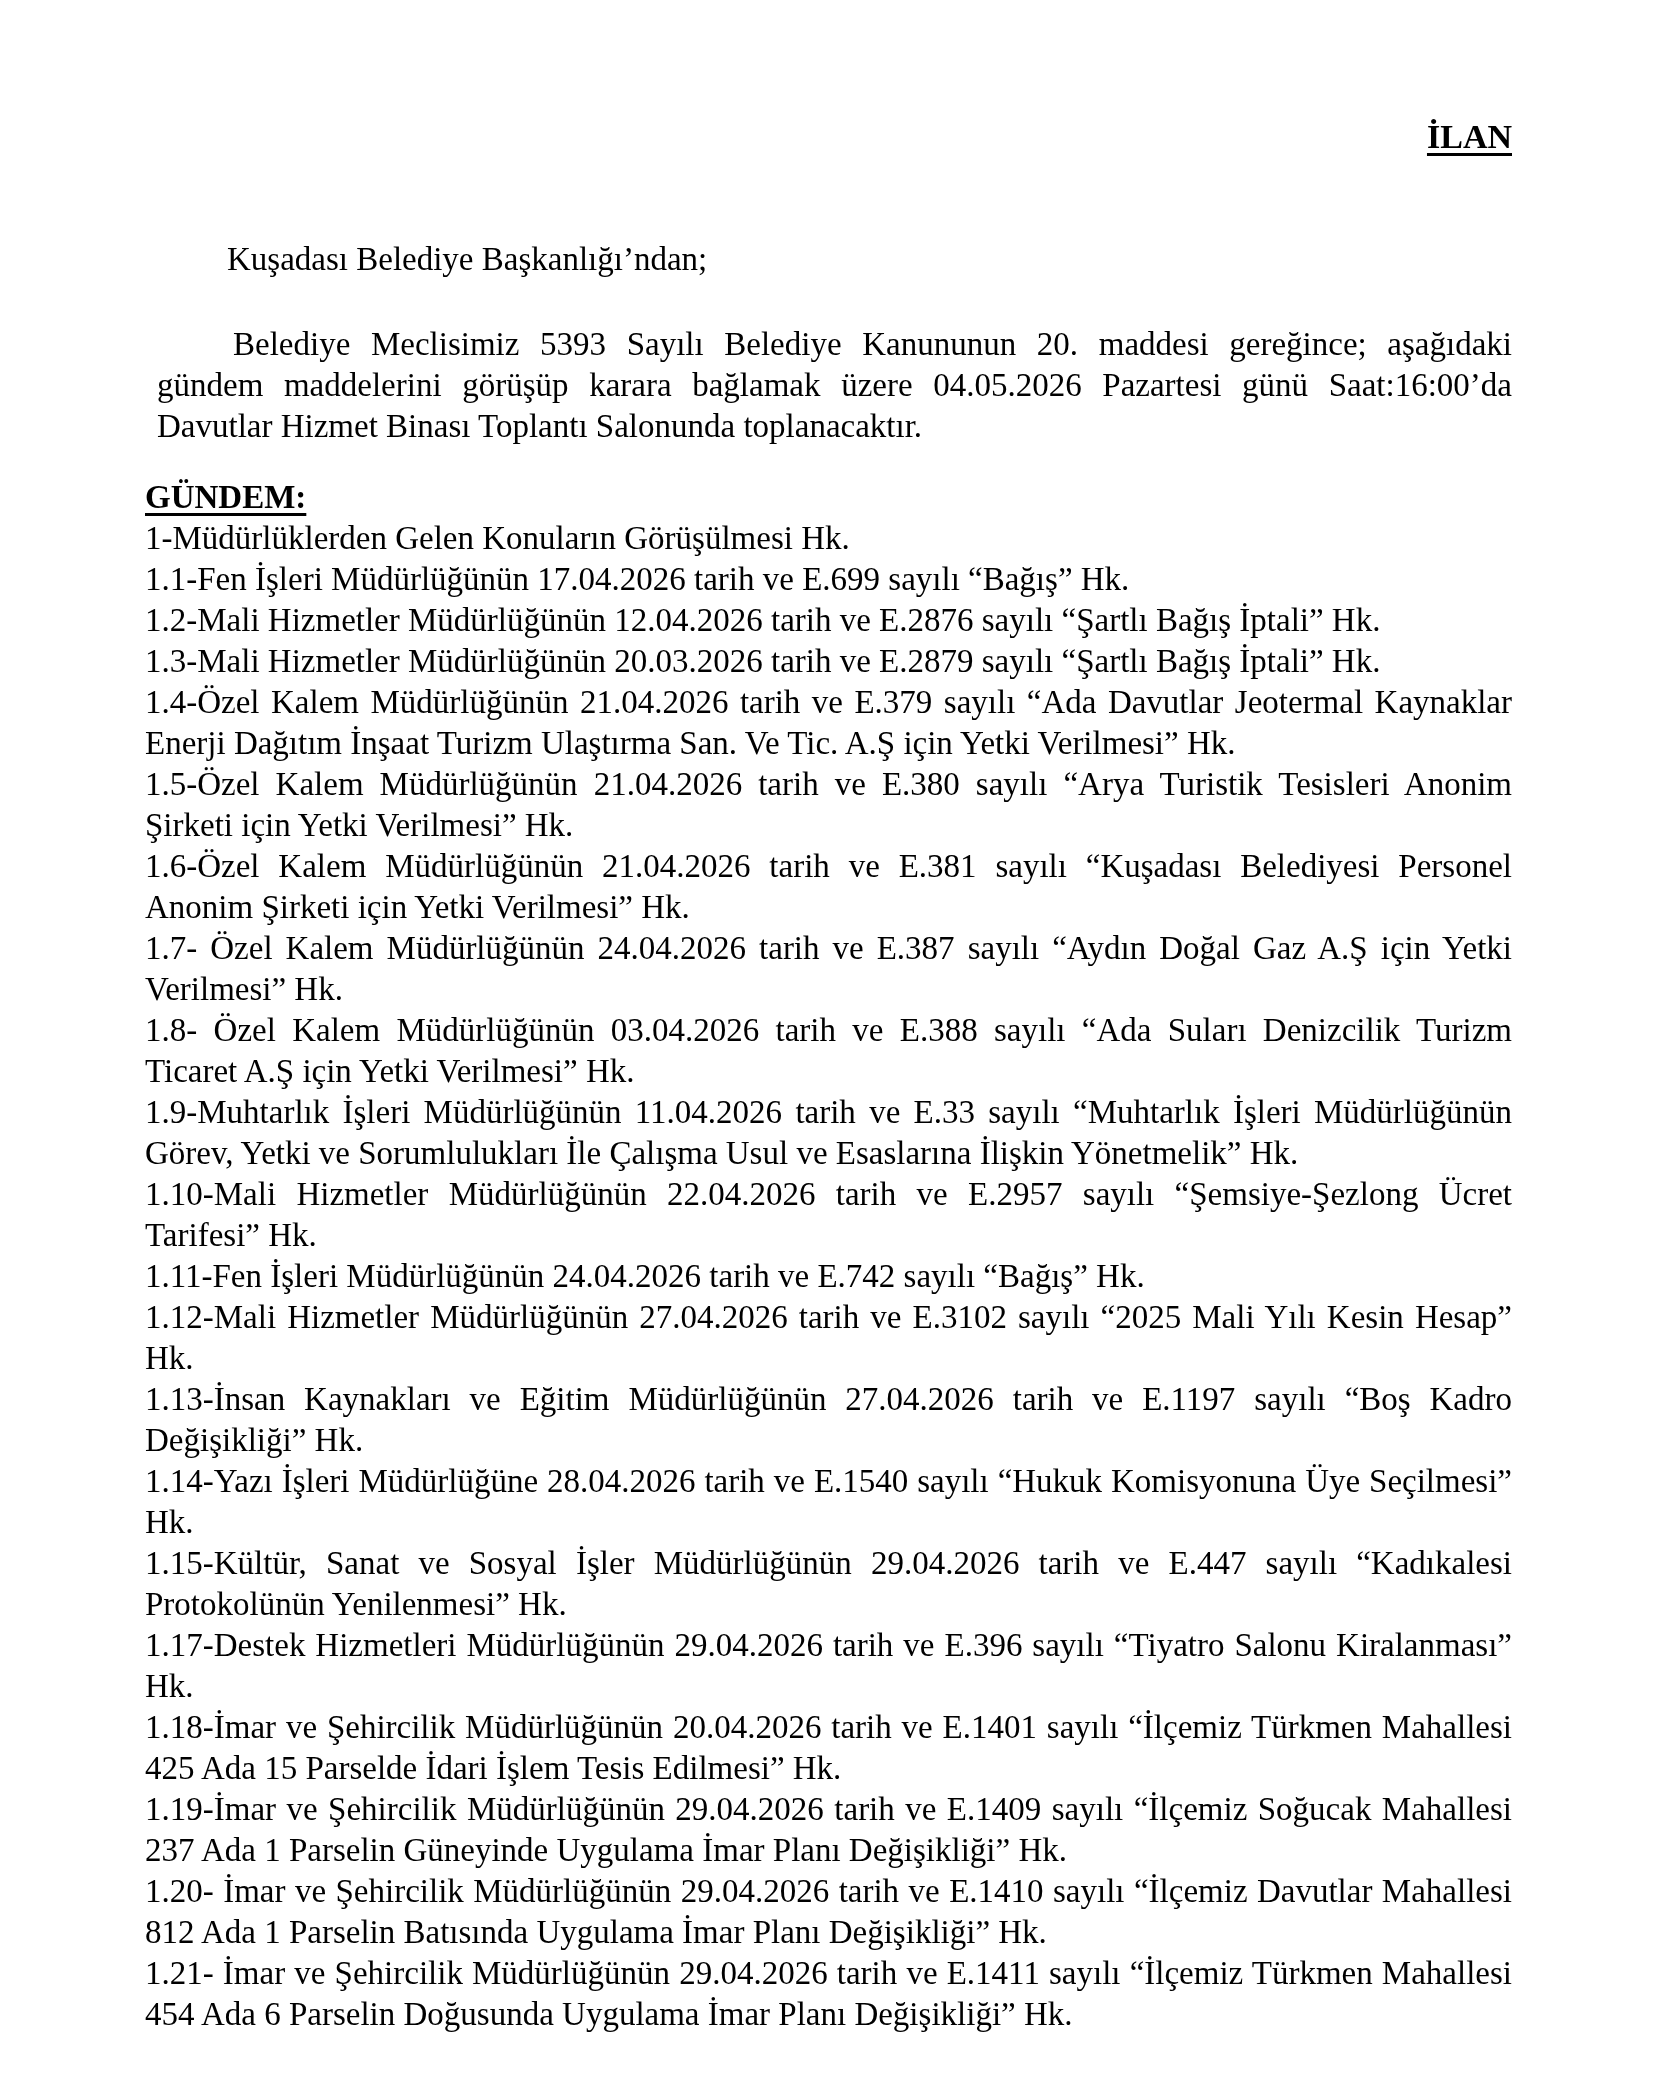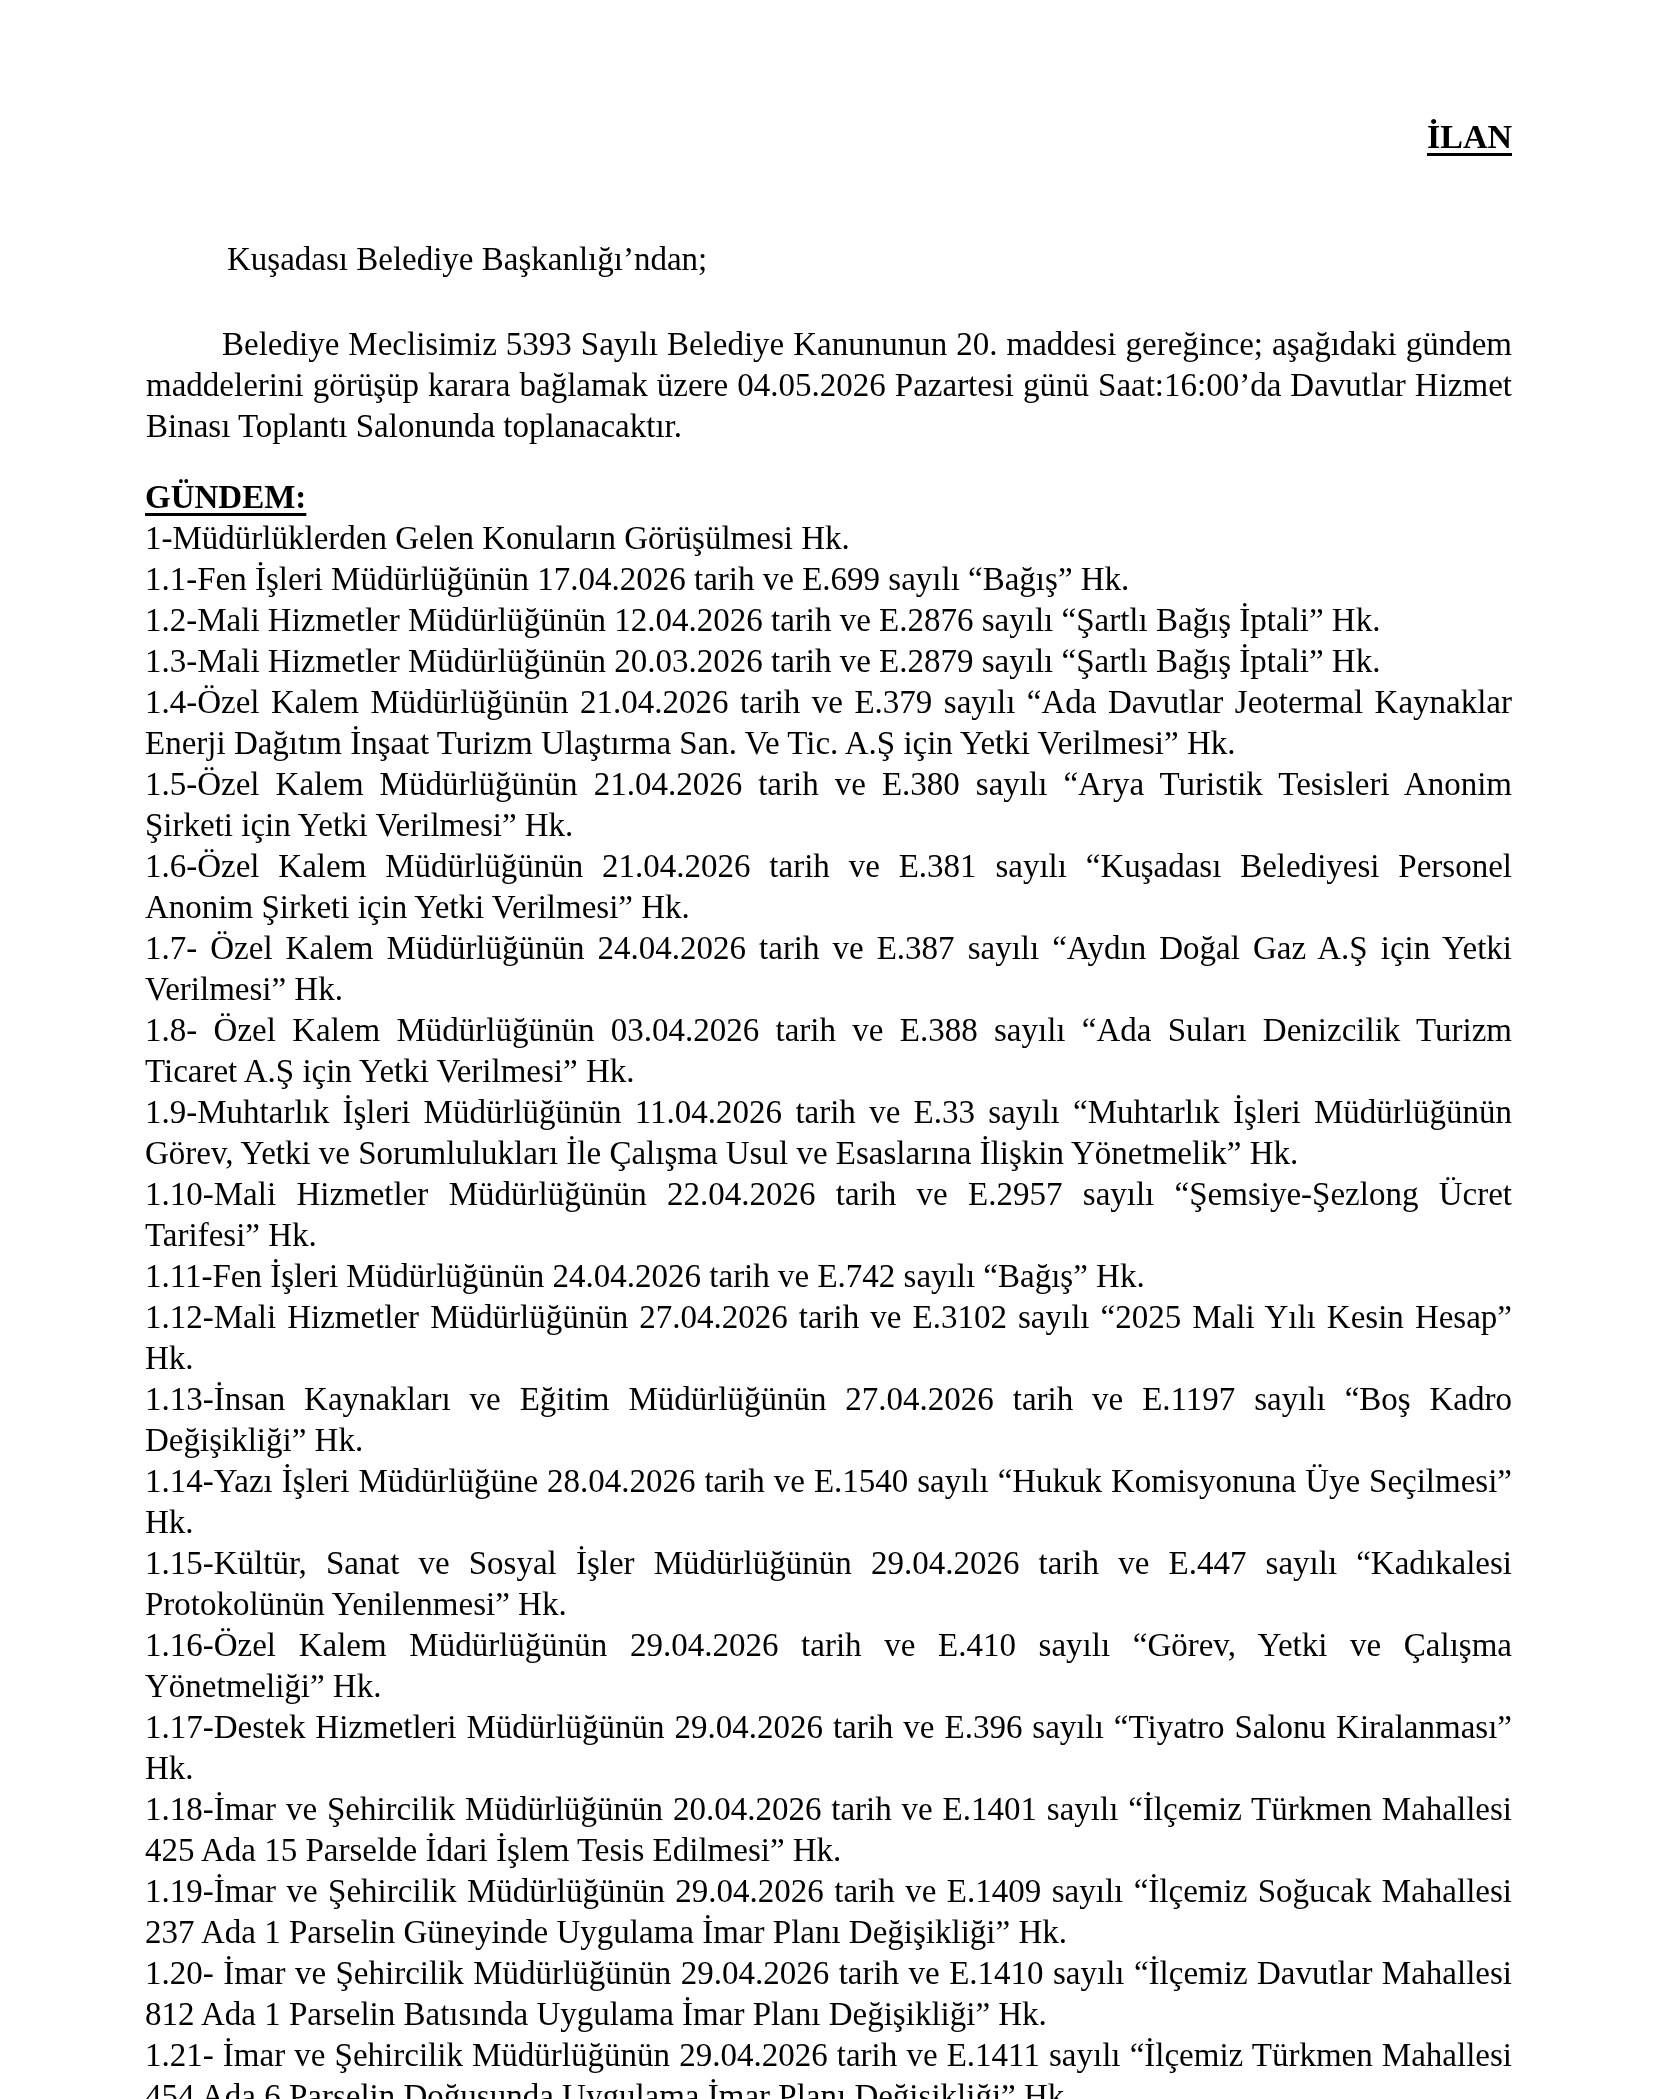--- a/index.html
+++ b/index.html
@@ -26,21 +26,21 @@
     text-decoration: underline;
     text-decoration-thickness: 3px;
     text-underline-offset: 5px;
     margin: 0 0 82px 0;
   }
   .salutation {
     margin: 0 0 44px 0;
     padding-left: 82px;
   }
   .intro {
-    margin: 0 0 30px 1px;
+    margin: 0 0 30px 12px;
     text-align: justify;
     text-indent: 76px;
   }
   .agenda-heading {
     margin: 0;
     font-weight: bold;
     text-decoration: underline;
     text-decoration-thickness: 3px;
     text-underline-offset: 5px;
     display: inline-block;
@@ -80,21 +80,20 @@
     <p class="agenda-item">1.6-Özel Kalem Müdürlüğünün 21.04.2026 tarih ve E.381 sayılı “Kuşadası Belediyesi Personel Anonim Şirketi için Yetki Verilmesi” Hk.</p>
     <p class="agenda-item">1.7- Özel Kalem Müdürlüğünün 24.04.2026 tarih ve E.387 sayılı “Aydın Doğal Gaz A.Ş için Yetki Verilmesi” Hk.</p>
     <p class="agenda-item">1.8- Özel Kalem Müdürlüğünün 03.04.2026 tarih ve E.388 sayılı “Ada Suları Denizcilik Turizm Ticaret A.Ş için Yetki Verilmesi” Hk.</p>
     <p class="agenda-item">1.9-Muhtarlık İşleri Müdürlüğünün 11.04.2026 tarih ve E.33 sayılı “Muhtarlık İşleri Müdürlüğünün Görev, Yetki ve Sorumlulukları İle Çalışma Usul ve Esaslarına İlişkin Yönetmelik” Hk.</p>
     <p class="agenda-item">1.10-Mali Hizmetler Müdürlüğünün 22.04.2026 tarih ve E.2957 sayılı “Şemsiye-Şezlong Ücret Tarifesi” Hk.</p>
     <p class="agenda-item">1.11-Fen İşleri Müdürlüğünün 24.04.2026 tarih ve E.742 sayılı “Bağış” Hk.</p>
     <p class="agenda-item">1.12-Mali Hizmetler Müdürlüğünün 27.04.2026 tarih ve E.3102 sayılı “2025 Mali Yılı Kesin Hesap” Hk.</p>
     <p class="agenda-item">1.13-İnsan Kaynakları ve Eğitim Müdürlüğünün 27.04.2026 tarih ve E.1197 sayılı “Boş Kadro Değişikliği” Hk.</p>
     <p class="agenda-item">1.14-Yazı İşleri Müdürlüğüne 28.04.2026 tarih ve E.1540 sayılı “Hukuk Komisyonuna Üye Seçilmesi” Hk.</p>
     <p class="agenda-item">1.15-Kültür, Sanat ve Sosyal İşler Müdürlüğünün 29.04.2026 tarih ve E.447 sayılı “Kadıkalesi Protokolünün Yenilenmesi” Hk.</p>
-    <p class="agenda-item">1.16-Özel Kalem Müdürlüğünün 29.04.2026 tarih ve E.410 sayılı “Görev, Yetki ve Çalışma Yönetmeliği” Hk.</p>
     <p class="agenda-item">1.17-Destek Hizmetleri Müdürlüğünün 29.04.2026 tarih ve E.396 sayılı “Tiyatro Salonu Kiralanması” Hk.</p>
     <p class="agenda-item">1.18-İmar ve Şehircilik Müdürlüğünün 20.04.2026 tarih ve E.1401 sayılı “İlçemiz Türkmen Mahallesi 425 Ada 15 Parselde İdari İşlem Tesis Edilmesi” Hk.</p>
     <p class="agenda-item">1.19-İmar ve Şehircilik Müdürlüğünün 29.04.2026 tarih ve E.1409 sayılı “İlçemiz Soğucak Mahallesi 237 Ada 1 Parselin Güneyinde Uygulama İmar Planı Değişikliği” Hk.</p>
     <p class="agenda-item">1.20- İmar ve Şehircilik Müdürlüğünün 29.04.2026 tarih ve E.1410 sayılı “İlçemiz Davutlar Mahallesi 812 Ada 1 Parselin Batısında  Uygulama İmar Planı Değişikliği” Hk.</p>
     <p class="agenda-item">1.21- İmar ve Şehircilik Müdürlüğünün 29.04.2026 tarih ve E.1411 sayılı “İlçemiz Türkmen Mahallesi 454  Ada 6 Parselin Doğusunda  Uygulama İmar Planı Değişikliği” Hk.</p>
   </div>
 
 </div>
 
 </body></html>

